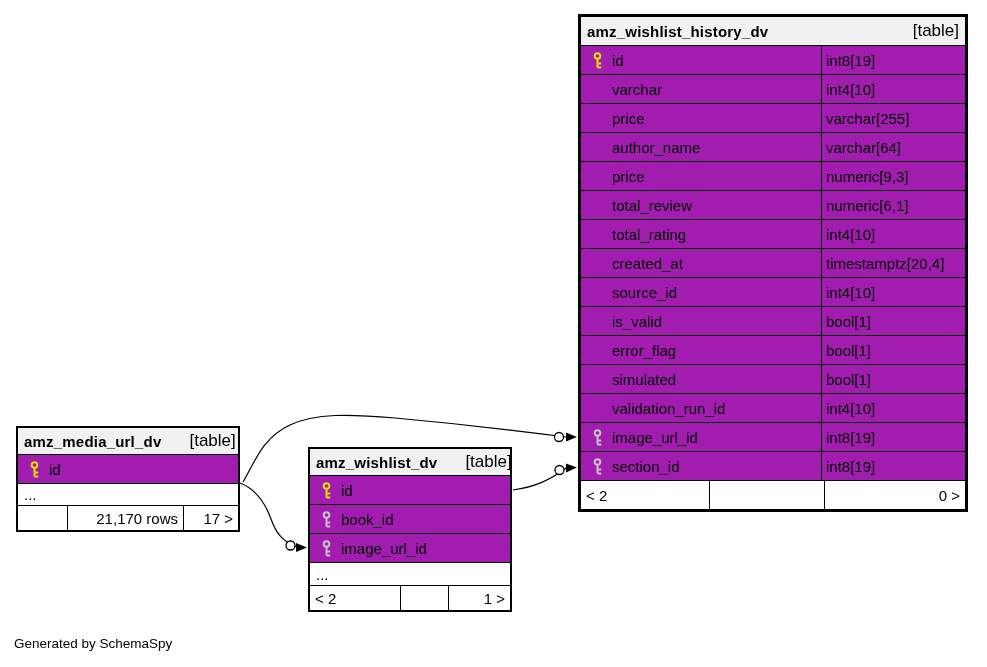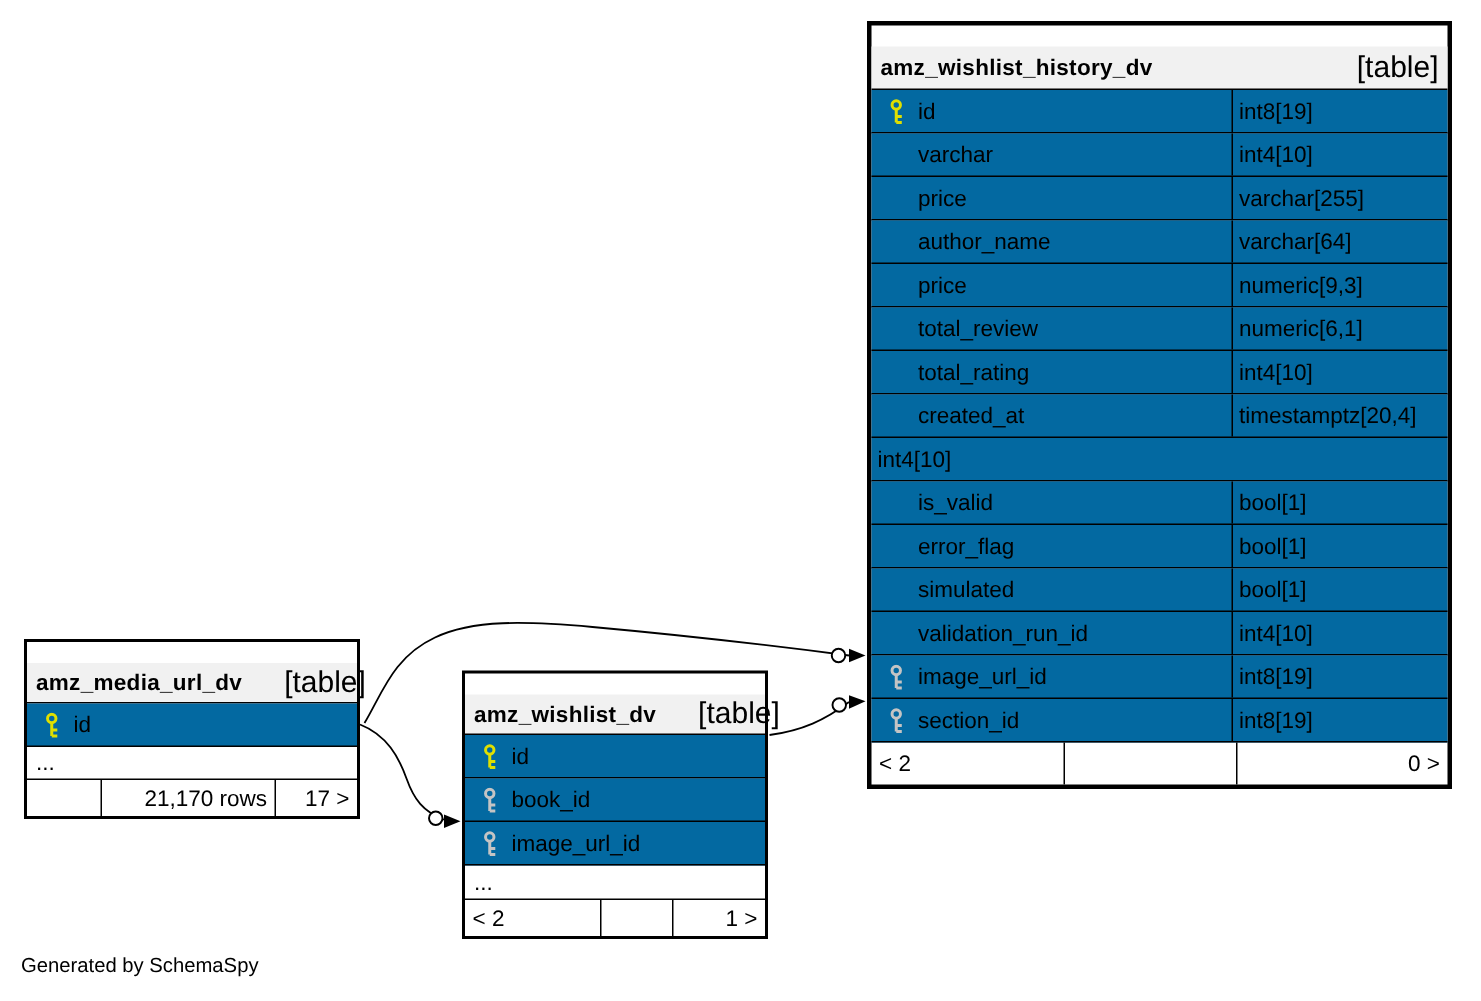--- a/index.html
+++ b/index.html
@@ -12,29 +12,29 @@
     position:absolute;z-index:1;background:#ffffff;border:2px solid #000;
     font-size:15px;box-sizing:border-box;
   }
   #t-history{left:578px;top:14px;width:390px;border-width:3px;}
   #t-media{left:16px;top:426px;width:224px;}
   #t-wishlist{left:308px;top:447px;width:204px;}
 
   .tbl-header{
     background:#f1f1f1;border-bottom:1px solid #000;
     display:flex;justify-content:space-between;align-items:center;
-    padding:0 6px;height:26px;margin-top:14px;
+    padding:0 6px;height:26px;
   }
   #t-history .tbl-header{height:28px;}
   .tbl-name{font-weight:bold;letter-spacing:.2px;}
-  .tbl-kind{font-weight:normal;font-size:20px;padding-left:28px;}
+  .tbl-kind{font-weight:normal;font-size:17px;padding-left:28px;}
 
   .tbl-row{
     display:flex;align-items:stretch;height:29px;border-bottom:1px solid #000;
-    box-sizing:border-box;background:#0369a1;
+    box-sizing:border-box;background:#a21caf;
   }
   .name-cell{display:flex;align-items:center;flex:1;box-sizing:border-box;}
   #t-history .name-cell{flex:none;width:241px;border-right:1px solid #000;}
   .type-cell{flex:1;display:flex;align-items:center;padding-left:4px;}
   .key-cell{width:18px;margin-left:7px;display:flex;align-items:center;justify-content:center;}
   .col-name{margin-left:6px;}
 
   .ellipsis-row{
     border-bottom:1px solid #000;height:22px;box-sizing:border-box;
     padding-left:6px;display:flex;align-items:center;
@@ -139,20 +139,24 @@
           <div class="type-cell">int4[10]</div>
         </div>
         <div class="tbl-row">
           <div class="name-cell">
             <span class="key-cell"></span>
             <span class="col-name">created_at</span>
           </div>
           <div class="type-cell">timestamptz[20,4]</div>
         </div>
         <div class="tbl-row">
+          <div class="name-cell">
+            <span class="key-cell"></span>
+            <span class="col-name">source_id</span>
+          </div>
           <div class="type-cell">int4[10]</div>
         </div>
         <div class="tbl-row">
           <div class="name-cell">
             <span class="key-cell"></span>
             <span class="col-name">is_valid</span>
           </div>
           <div class="type-cell">bool[1]</div>
         </div>
         <div class="tbl-row">

